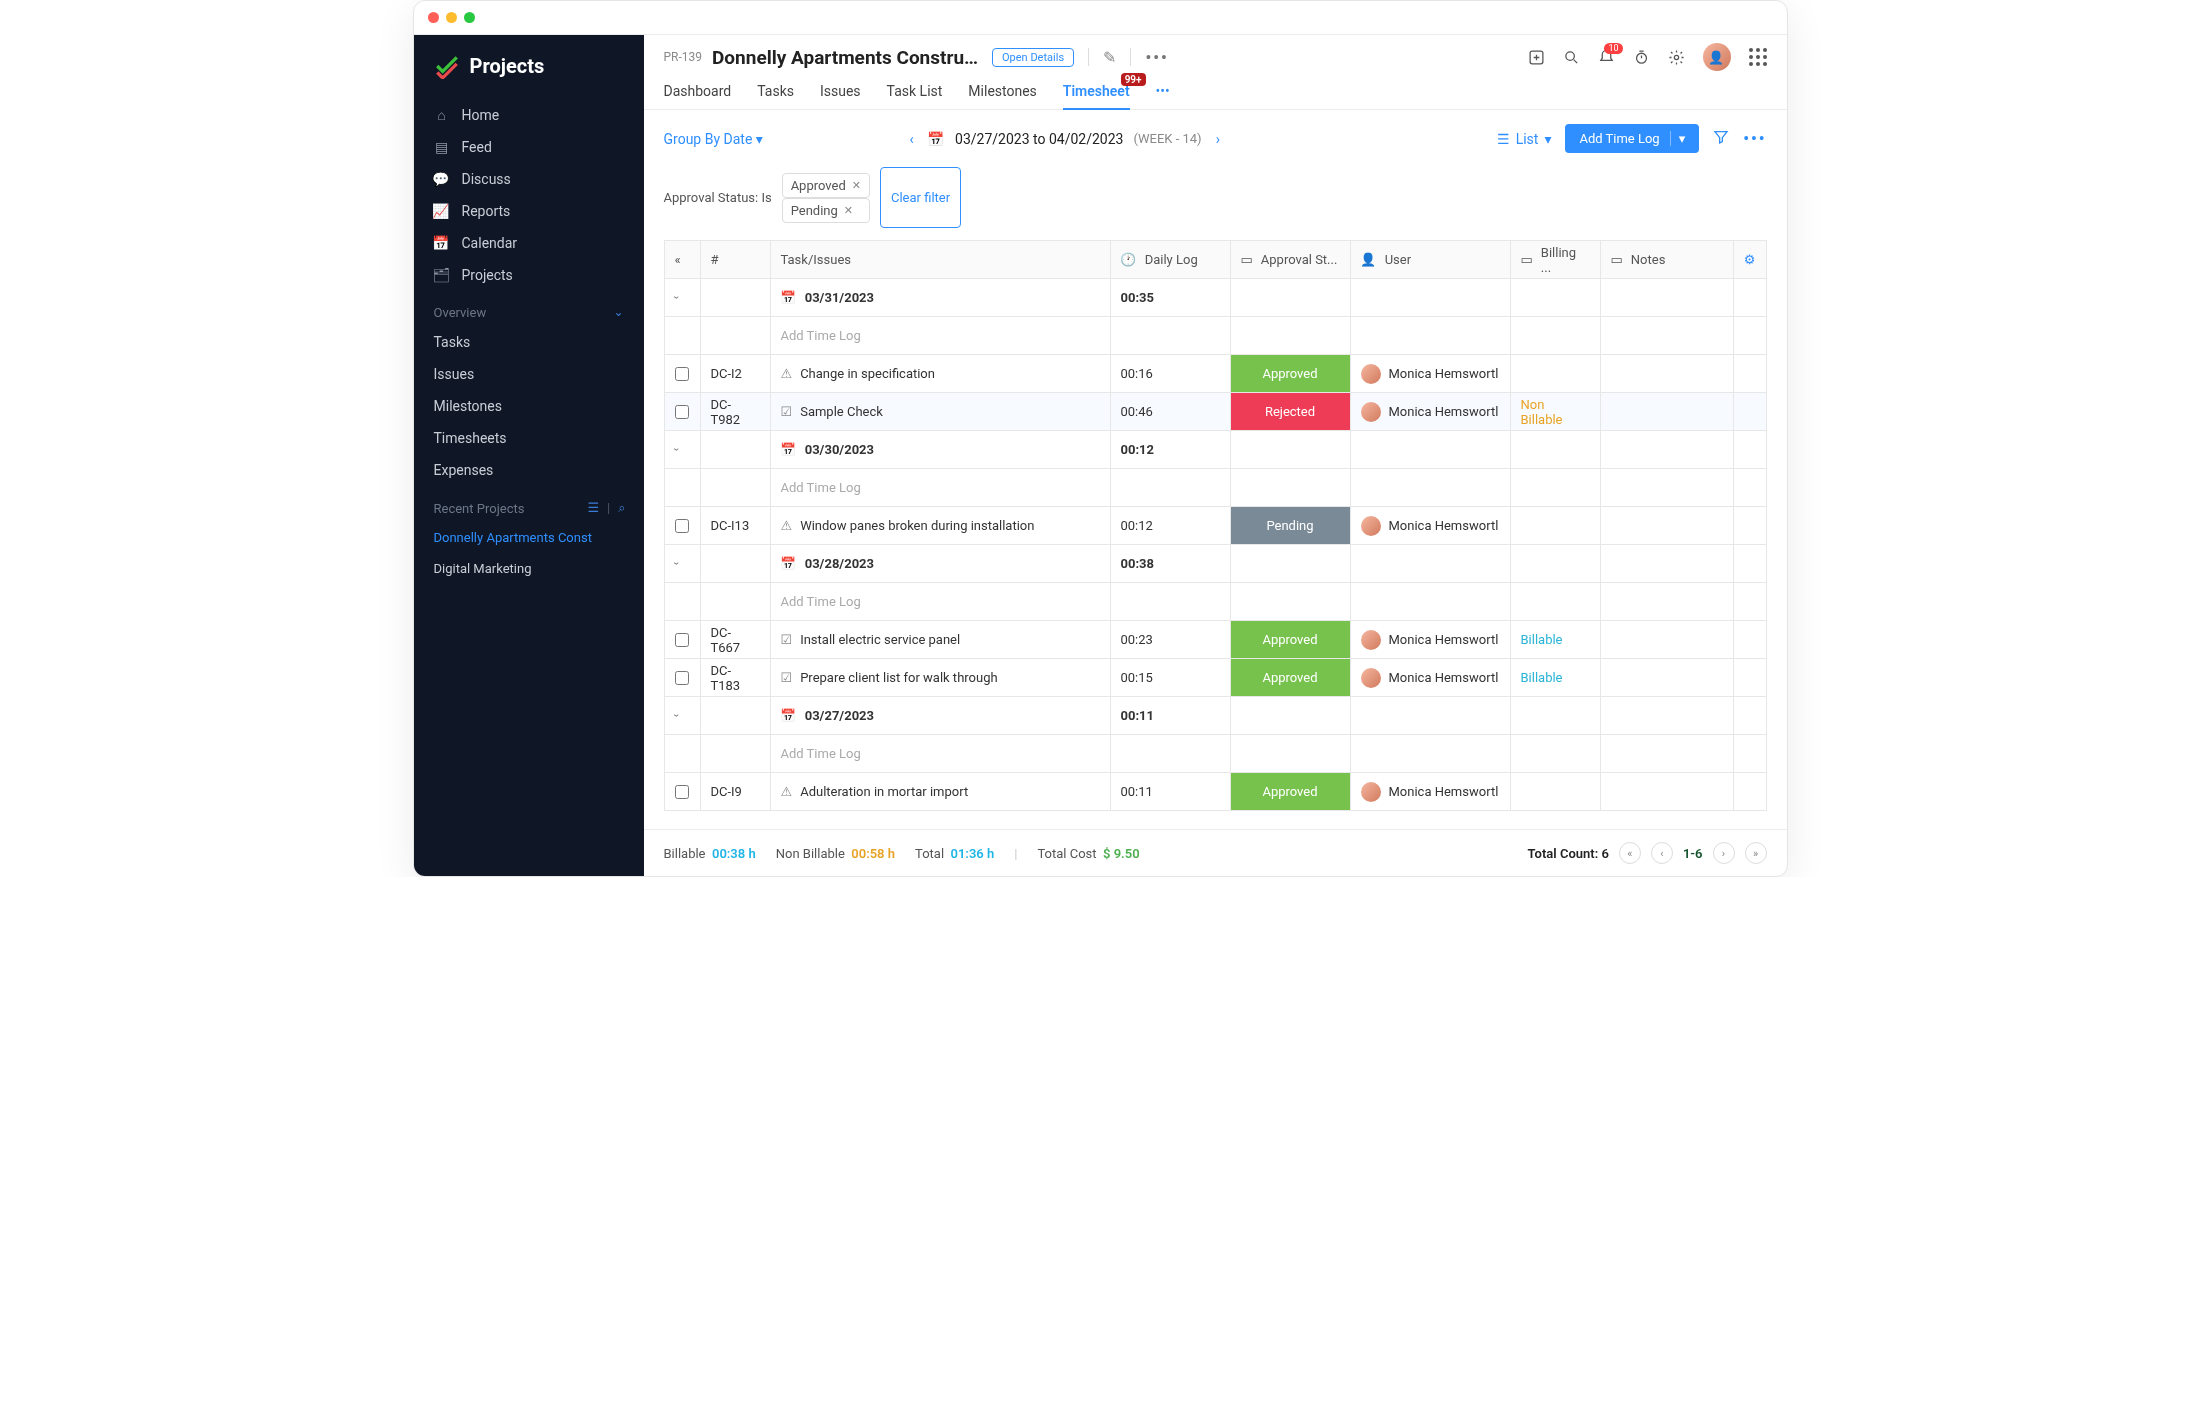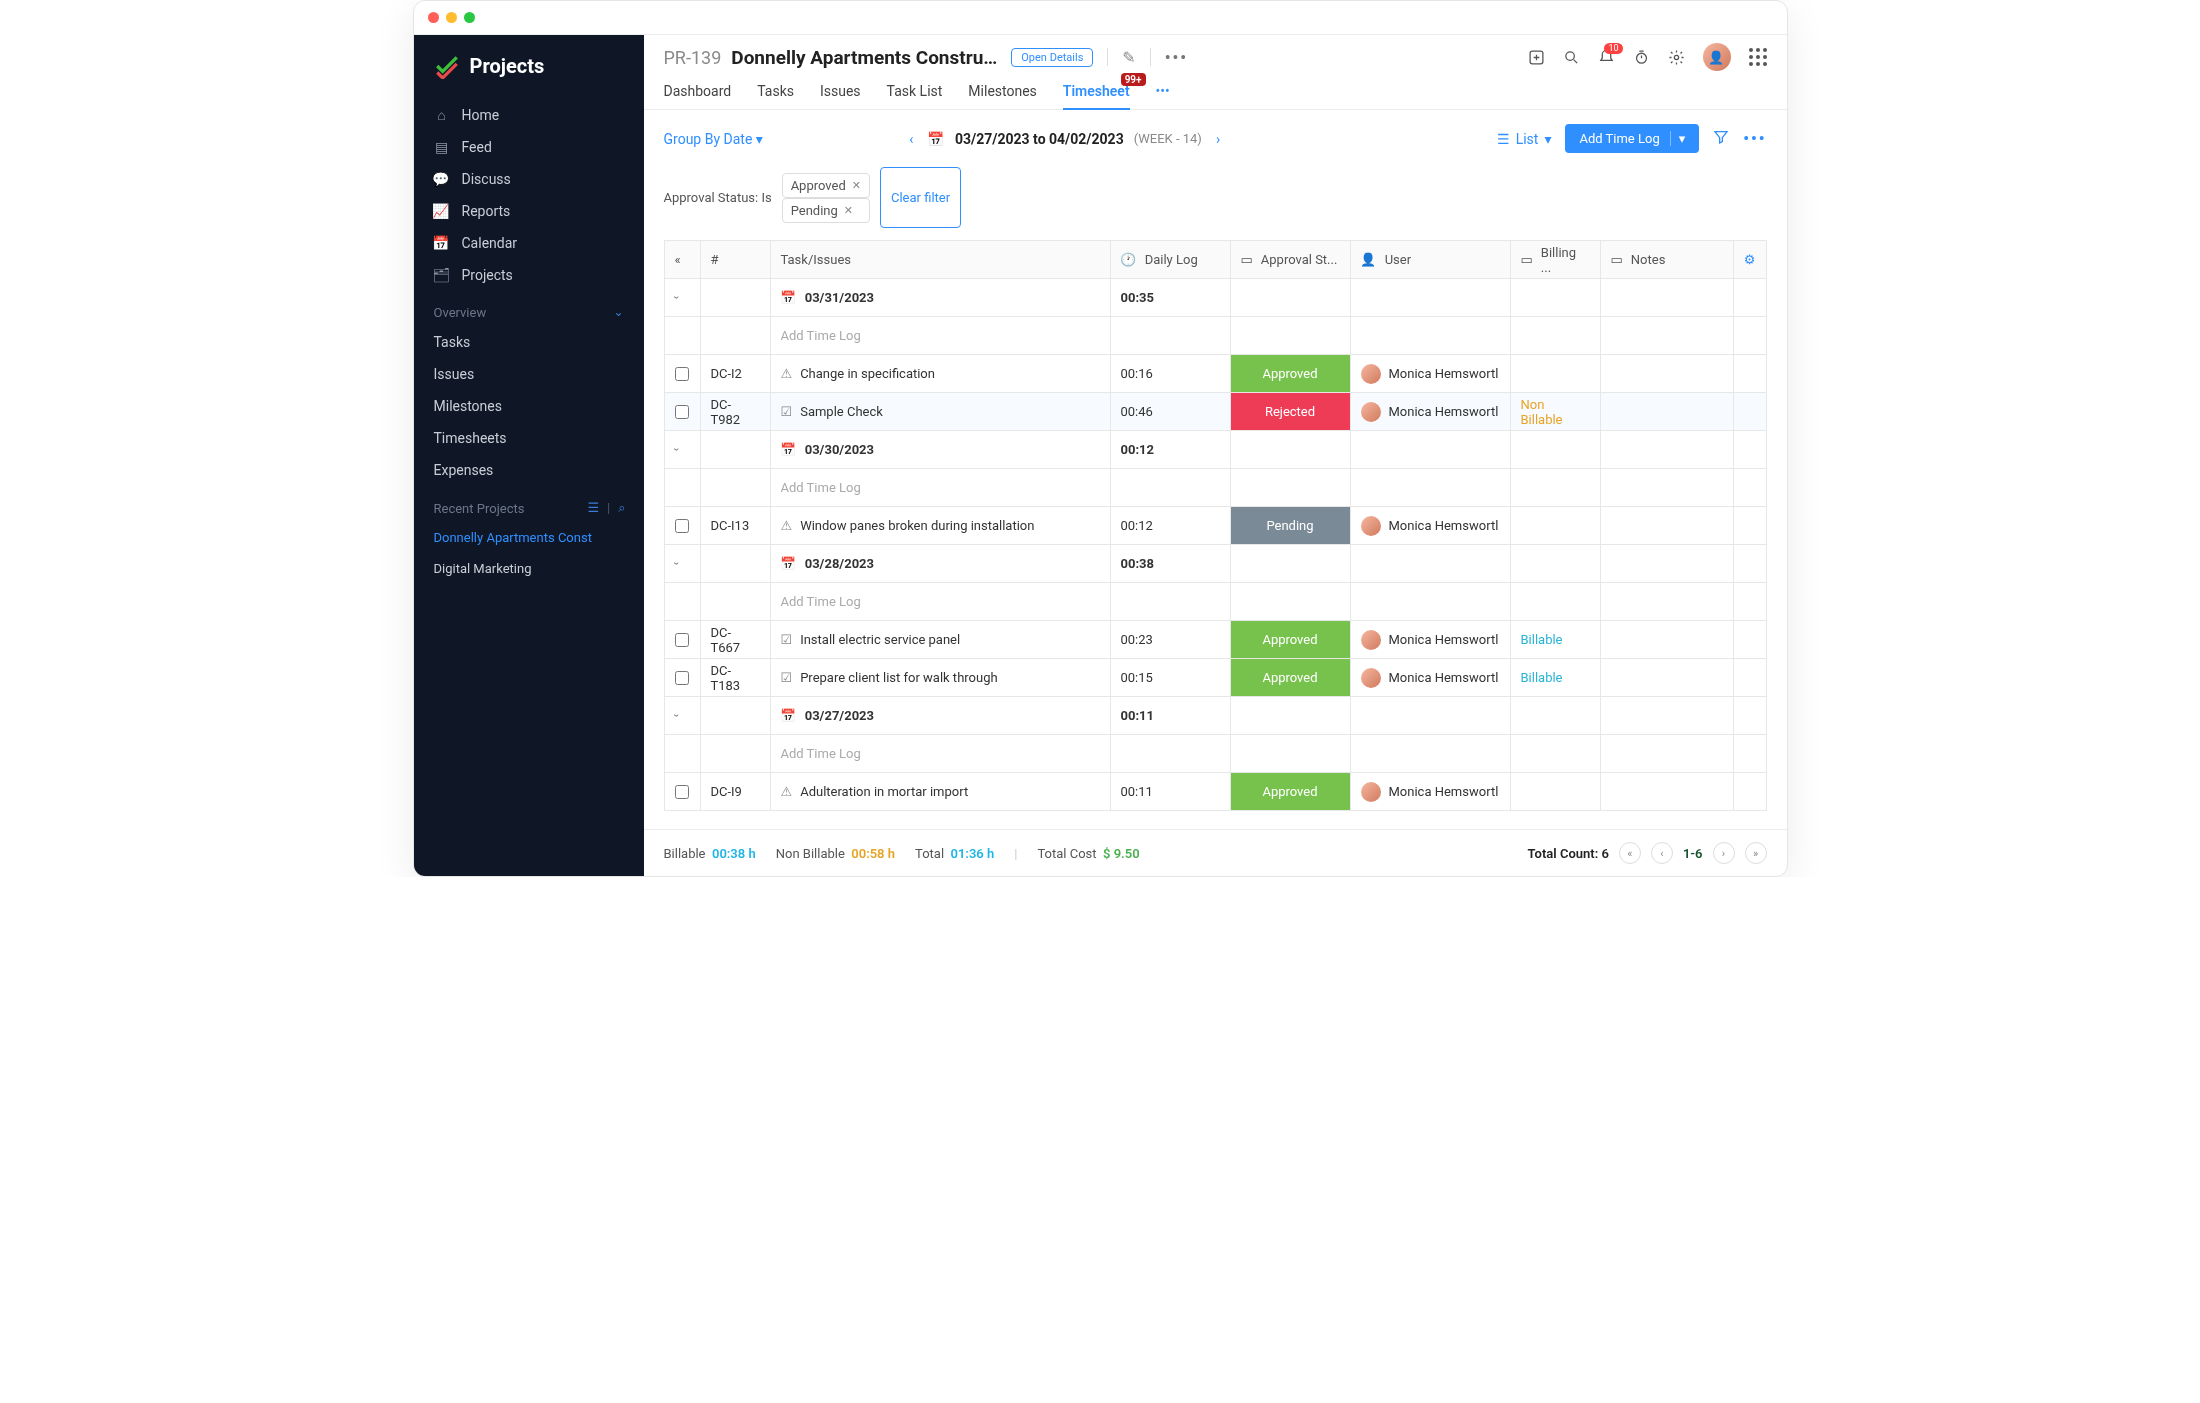--- a/index.html
+++ b/index.html
@@ -23,21 +23,21 @@
 .sidebar-section .chev { color: #3a7bd5; font-size: 12px; }
 .sub-item { padding: 8px 20px; font-size: 14px; color: #c8cdd6; cursor: pointer; }
 .recent-head { display: flex; align-items: center; justify-content: space-between; padding: 14px 18px 6px 20px; font-size: 13px; color: #6b7687; }
 .recent-head .icons { display: flex; gap: 8px; color: #3a7bd5; font-size: 13px; }
 .recent-item { padding: 8px 20px; font-size: 13px; cursor: pointer; white-space: nowrap; overflow: hidden; text-overflow: ellipsis; }
 .recent-item.active { color: #2f8fff; }
 
 
 .main { flex: 1; display: flex; flex-direction: column; overflow: hidden; }
 .crumbbar { display: flex; align-items: center; padding: 8px 20px 0; gap: 10px; }
-.proj-id { color: #8a8a8a; font-size: 18px; }
+.proj-id { color: #8a8a8a; font-size: 12px; }
 .proj-name { font-size: 19px; font-weight: 700; color: #222; max-width: 270px; white-space: nowrap; overflow: hidden; text-overflow: ellipsis; }
 .open-details { border: 1px solid #2f8fff; color: #2f8fff; background: #fff; padding: 2px 9px; border-radius: 4px; font-size: 11px; cursor: pointer; }
 .vline { width: 1px; height: 18px; background: #ddd; margin: 0 4px; }
 .dots3 { color: #777; letter-spacing: 2px; cursor: pointer; font-weight:700; }
 .header-actions { margin-left: auto; display: flex; align-items: center; gap: 18px; color: #555; }
 .header-actions .icon { cursor: pointer; position: relative; display:flex; align-items:center; }
 .badge { position: absolute; top: -6px; right: -8px; background: #ff4040; color: #fff; border-radius: 8px; font-size: 9px; padding: 1px 4px; line-height: 1; }
 .avatar { width: 28px; height: 28px; border-radius: 50%; background: linear-gradient(135deg,#f6b6a0,#d07a5c); display:flex; align-items:center; justify-content:center; font-size:13px; color:#fff; font-weight:600; }
 .apps-grid { display: grid; grid-template-columns: repeat(3,4px); grid-template-rows: repeat(3,4px); gap: 3px; cursor: pointer; }
 .apps-grid span { background: #555; border-radius: 50%; }
@@ -231,21 +231,21 @@
           <div class="tab">Milestones</div>
           <div class="tab active">Timesheet<span class="tab-badge">99+</span></div>
           <div class="tab" style="color: rgb(47, 143, 255);">•••</div>
         </div>
 
       <div class="toolbar">
         <span class="groupby"><span>Group By Date</span> ▾</span>
         <div class="date-range">
           <span class="nav-arrow">‹</span>
           <span style="color:#2f8fff">📅</span>
-          <span style="font-weight:700">03/27/2023 to 04/02/2023</span>
+          <span style="font-weight:400">03/27/2023 to 04/02/2023</span>
           <span class="week">(WEEK - 14)</span>
           <span class="nav-arrow">›</span>
         </div>
         <div class="view-select">
           <span class="list-btn"><span>☰</span><span>List</span> ▾</span>
           <span class="add-btn">
               <span>Add Time Log</span>
               <span class="split">▾</span>
             </span>
           <span class="filter-icon"><svg width="16" height="16" viewBox="0 0 24 24" fill="none" stroke="currentColor" stroke-width="2">

